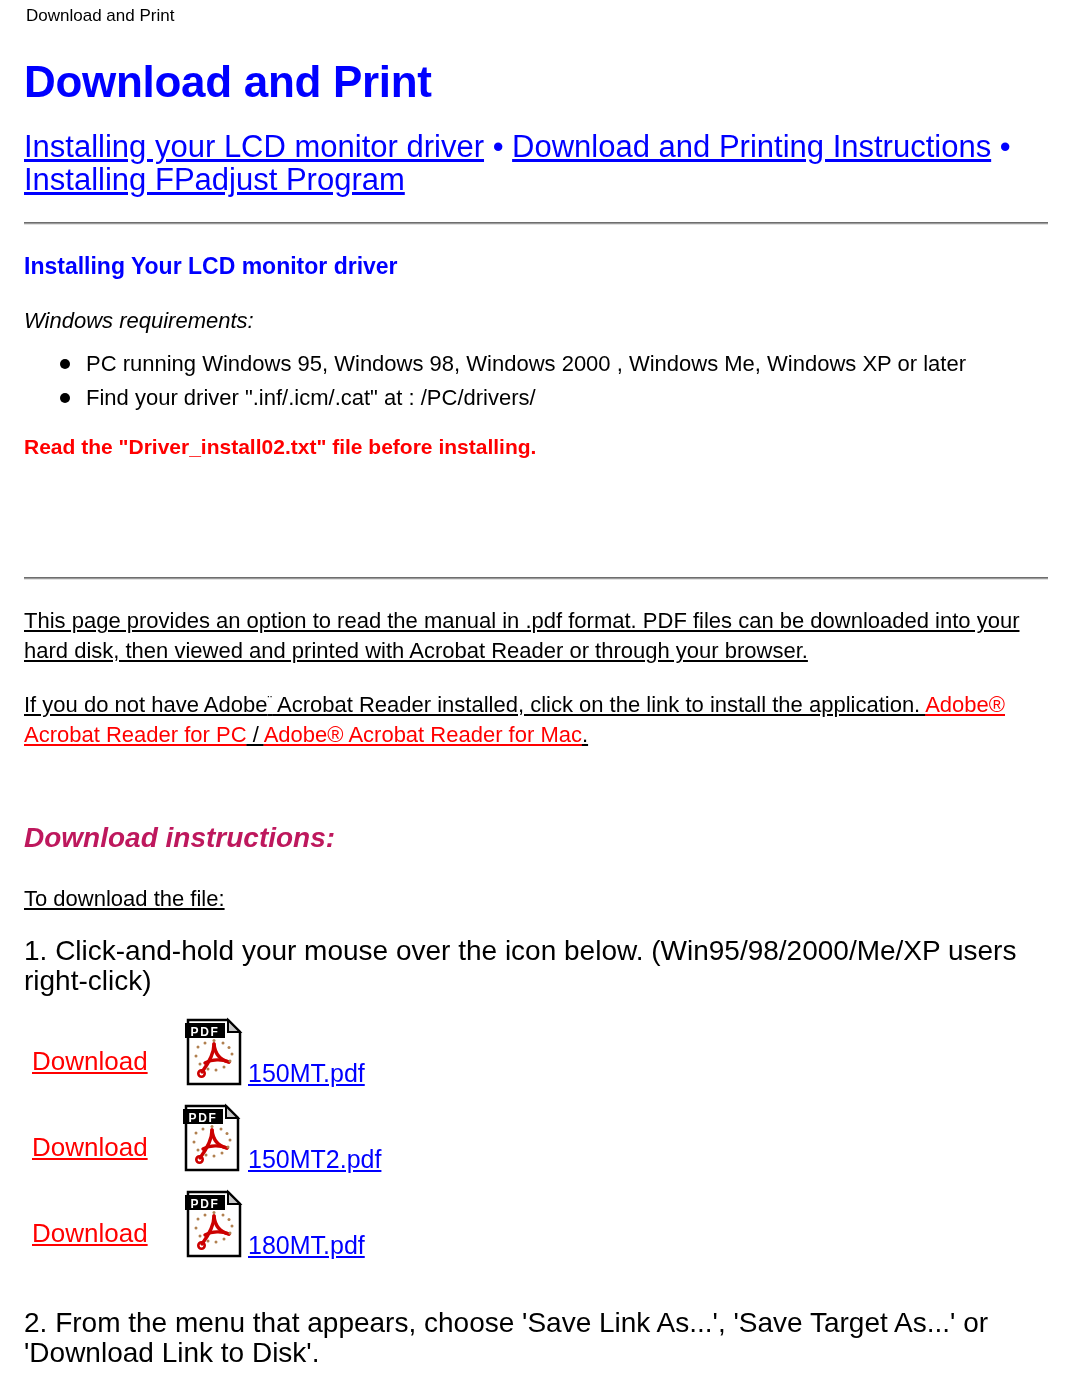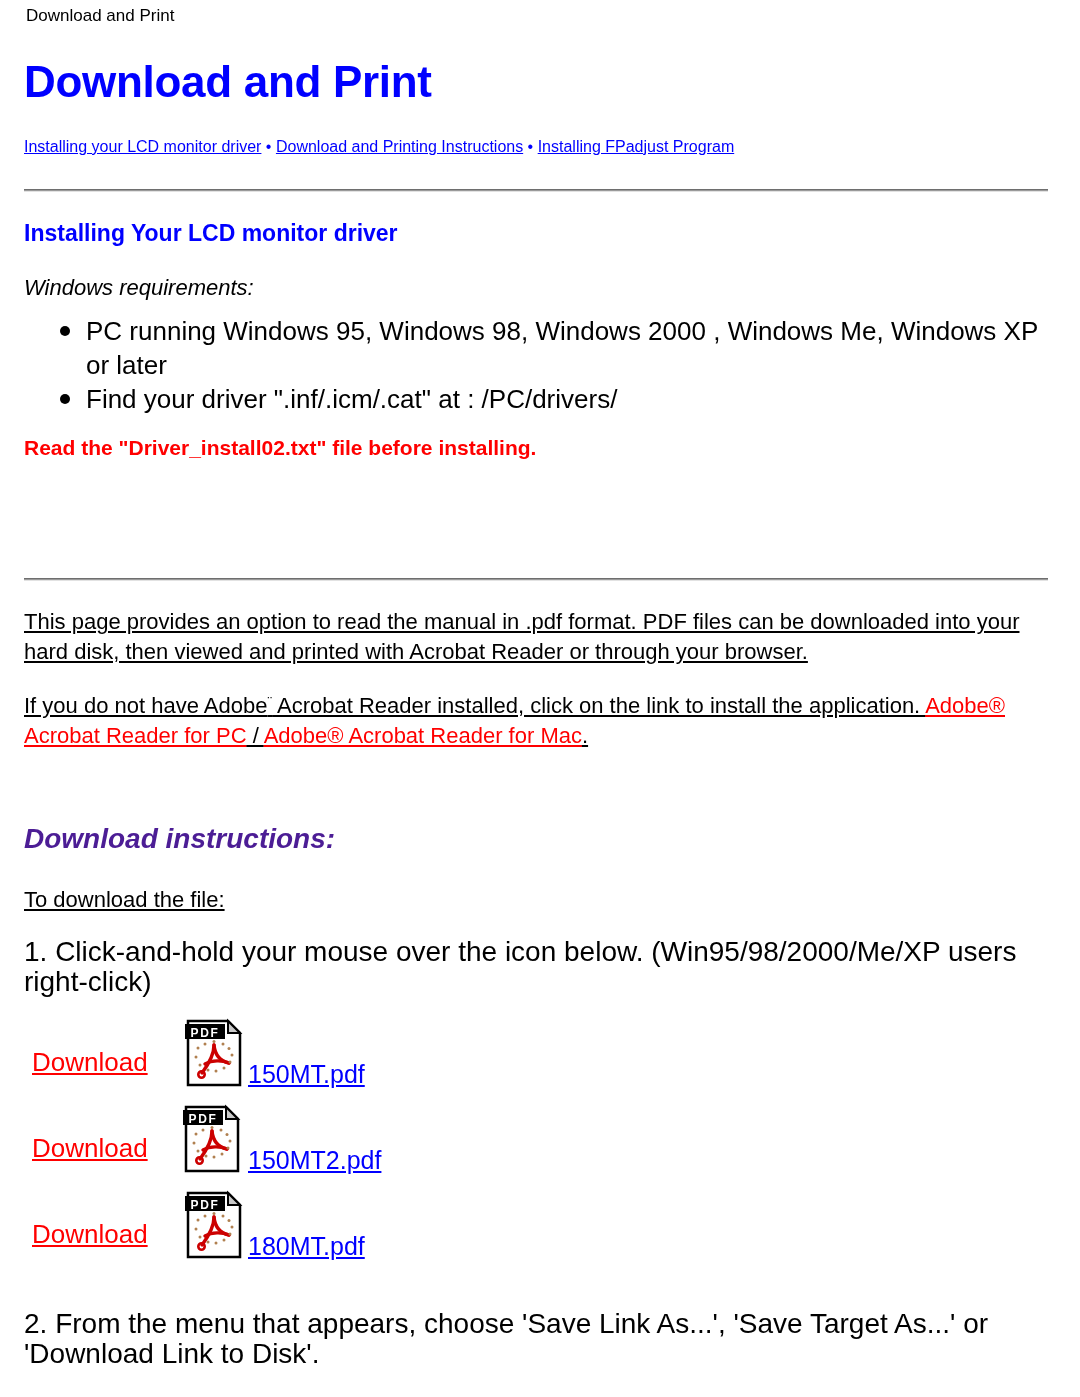--- a/index.html
+++ b/index.html
@@ -47,21 +47,21 @@
     margin: 0;
     font-size: 44px;
     line-height: 52px;
     font-weight: bold;
     color: #0000ff;
     letter-spacing: -0.3px;
   }
 
   .nav-links {
     margin-top: 22px;
-    font-size: 16px;
+    font-size: 31px;
     line-height: 33px;
     color: #0000ff;
     max-width: 1010px;
   }
   .nav-links a {
     color: #0000ff;
     text-decoration: underline;
   }
   .nav-sep {
     color: #0000ff;
@@ -102,21 +102,21 @@
   }
 
   ul.req-list {
     margin: 12px 0 0 0;
     padding: 0;
     list-style: none;
   }
   ul.req-list li {
     position: relative;
     padding-left: 62px;
-    font-size: 26px;
+    font-size: 22px;
     line-height: 34px;
     color: #000;
   }
   ul.req-list li .bullet {
     position: absolute;
     left: 36px;
     top: 12px;
     width: 10px;
     height: 10px;
     background: #000;
@@ -147,21 +147,21 @@
     vertical-align: 6px;
     letter-spacing: 0;
   }
 
   h3.dl-heading {
     margin: 0;
     font-size: 28px;
     line-height: 36px;
     font-weight: bold;
     font-style: italic;
-    color: #4c1d95;
+    color: #be185d;
   }
 
   
   .dl-rows {
     margin: 0;
   }
   .dl-row {
     position: relative;
     height: 86px;
   }

